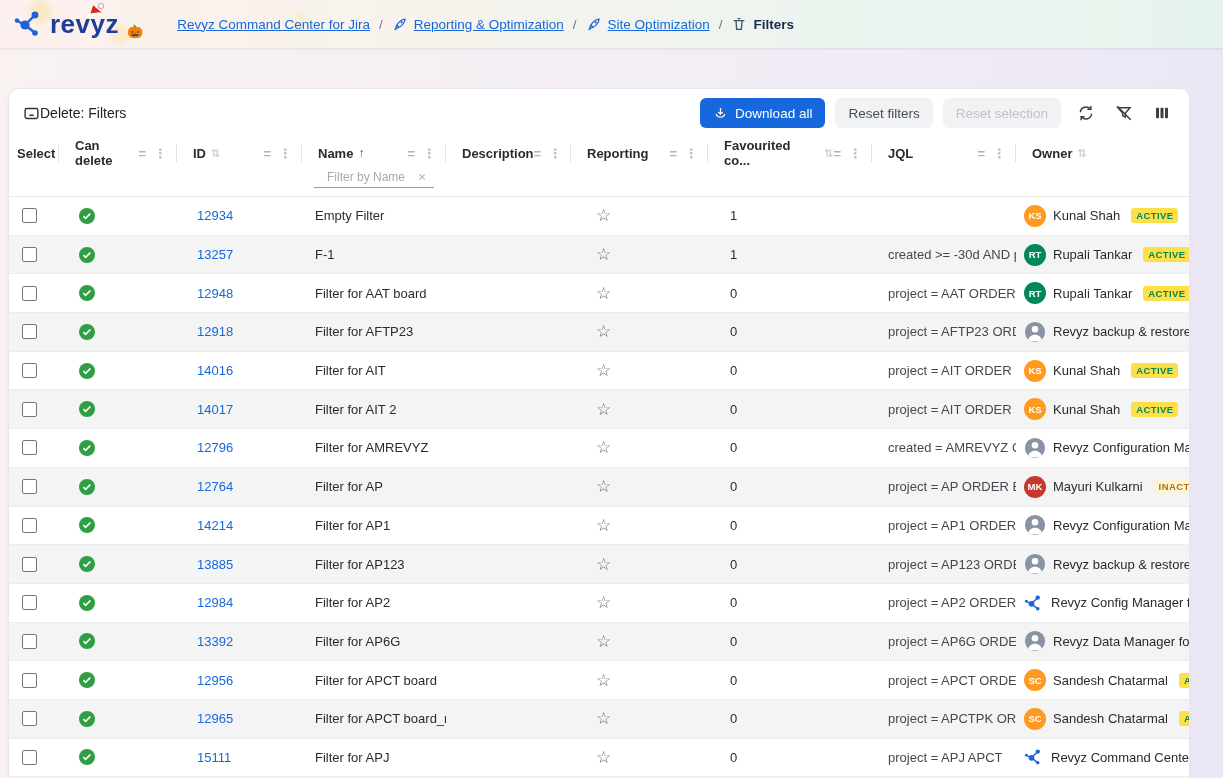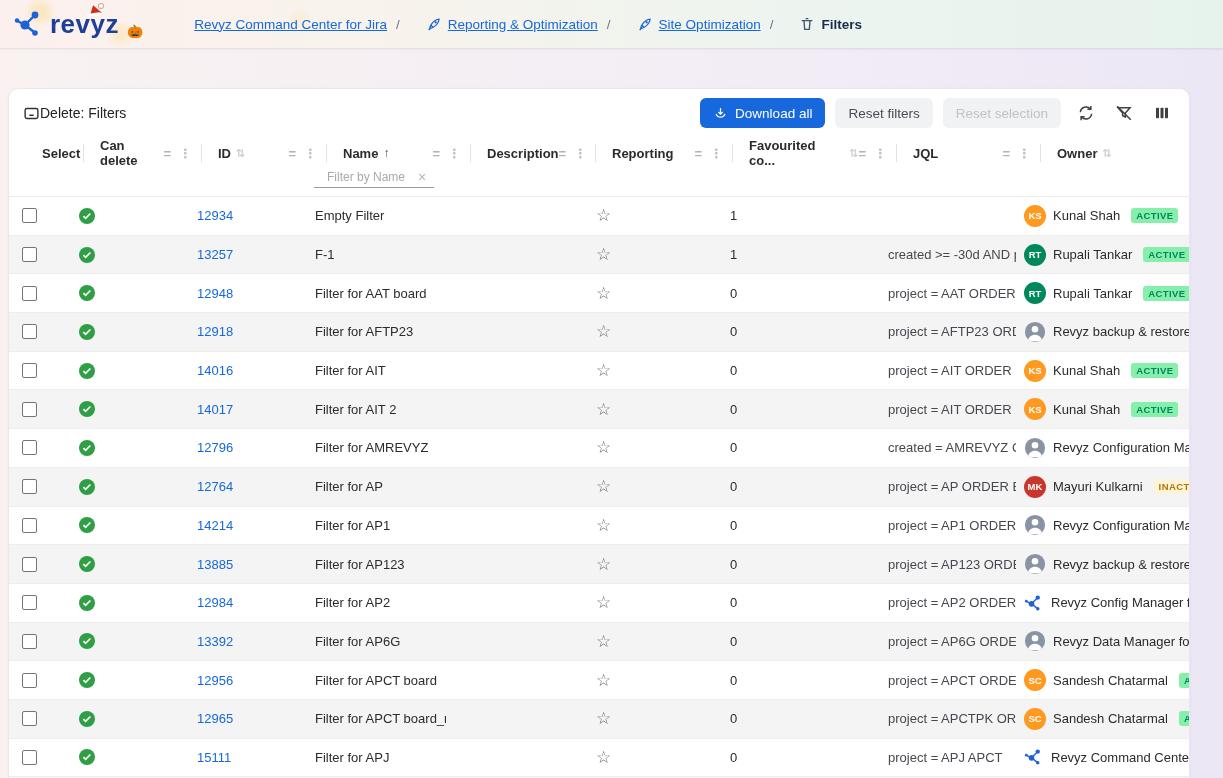--- a/index.html
+++ b/index.html
@@ -21,21 +21,21 @@
   .santa-hat .cone { position:absolute; left:2px; top:0; width:0; height:0;
     border-left:5px solid transparent; border-right:7px solid transparent;
     border-bottom:9px solid #d22b1f; transform:rotate(-12deg); }
   .santa-hat .band { position:absolute; left:0; bottom:0; width:14px; height:3px;
     background:#fff; border-radius:2px; transform:rotate(-8deg); }
   .santa-hat .pom { position:absolute; right:0; top:-1px; width:4px; height:4px;
     border-radius:50%; background:#fff; box-shadow:0 0 0 1px rgba(180,40,30,.4); }
   .pumpkin { font-size:13px; margin-left:2px; margin-top:14px; }
 
   .breadcrumb { display:flex; align-items:center; gap:9px; font-size:13.5px; }
-  .crumb { display:flex; align-items:center; gap:6px;margin-left:17px; }
+  .crumb { display:flex; align-items:center; gap:6px; }
   .crumb a { color:#1668dc; text-decoration:underline; cursor:pointer; }
   .crumb-current { font-weight:bold; color:#172b4d; }
   .crumb-sep { color:#6b778c; }
   .crumb .bc-icon { display:inline-flex; width:16px; height:16px; }
 
   
   .page { padding:40px 33px 0 8px; height:730px; }
   .card { background:#fff; border:1px solid #e9e6ef; border-bottom:none;
     border-radius:10px 10px 0 0; height:690px; overflow:hidden;
     box-shadow:0 1px 3px rgba(80,70,110,.06); }
@@ -47,21 +47,21 @@
   .btn { height:30px; border:none; border-radius:6px; padding:0 13px; font-size:13.5px;
     font-family:inherit; display:inline-flex; align-items:center; gap:7px; cursor:pointer; }
   .btn-primary { background:#1668dc; color:#fff; }
   .btn-default { background:#f1f2f4; color:#474c54; }
   .btn-disabled { background:#f1f2f4; color:#bfc2c7; cursor:default; }
   .icon-btn { background:none; border:none; padding:4px; margin-left:2px; cursor:pointer;
     display:inline-flex; color:#404040; }
 
   
   .tbl { width:100%; }
-  .thead { display:flex; height:32px; align-items:center;padding-left:25px; }
+  .thead { display:flex; height:32px; align-items:center; }
   .th { display:flex; align-items:center; height:100%; padding-left:16px; position:relative;
     font-size:13px; font-weight:bold; color:#2b2b2b; flex:none; }
   .th .sep { position:absolute; right:0; top:7px; height:18px; width:1px; background:#e2e2e2; }
   .th-sort { color:#cfcfcf; font-size:11px; margin-left:5px; }
   .th-sort-asc { color:#4a4a4a; font-size:12px; margin-left:5px; font-weight:bold; }
   .th-tools { margin-left:auto; display:flex; align-items:center; gap:8px; padding-right:10px; }
   .th-filter { color:#b3b3b3; font-weight:bold; font-size:13px; cursor:pointer; }
   .th-menu { color:#c2c2c2; font-size:13px; cursor:pointer; letter-spacing:0; }
 
   .filter-row { display:flex; height:27px; align-items:flex-start; }
@@ -82,21 +82,21 @@
     background:#fff; margin-left:-1px; cursor:pointer; }
   .id-link { color:#1668dc; text-decoration:none; cursor:pointer; }
   .star { font-size:17px; color:#6f6f6f; cursor:pointer; margin-left:9px; }
   .jql { color:#45484e; }
   .owner-cell { gap:7px; padding-left:8px; }
   .avatar { width:22px; height:22px; border-radius:50%; flex:none; display:flex;
     align-items:center; justify-content:center; color:#fff; font-size:9.5px; font-weight:bold; }
   .owner-name { color:#2b2b2b; }
   .badge { font-size:9.5px; font-weight:bold; letter-spacing:.4px; padding:2px 5px;
     border-radius:3px; margin-left:4px; flex:none; }
-  .badge-active { background:#86efac; color:#00875a; }
+  .badge-active { background:#fde047; color:#00875a; }
   .badge-inactive { background:#fdf3d7; color:#b07708; }
 </style>
 </head>
 <body>
 
 <div class="topbar">
   <div class="logo">
     <span style="display:inline-flex;width:30px;height:30px;">
       <svg viewBox="0 0 30 30" width="30" height="30">
         <g stroke="#1e63d6" stroke-width="2.4">

